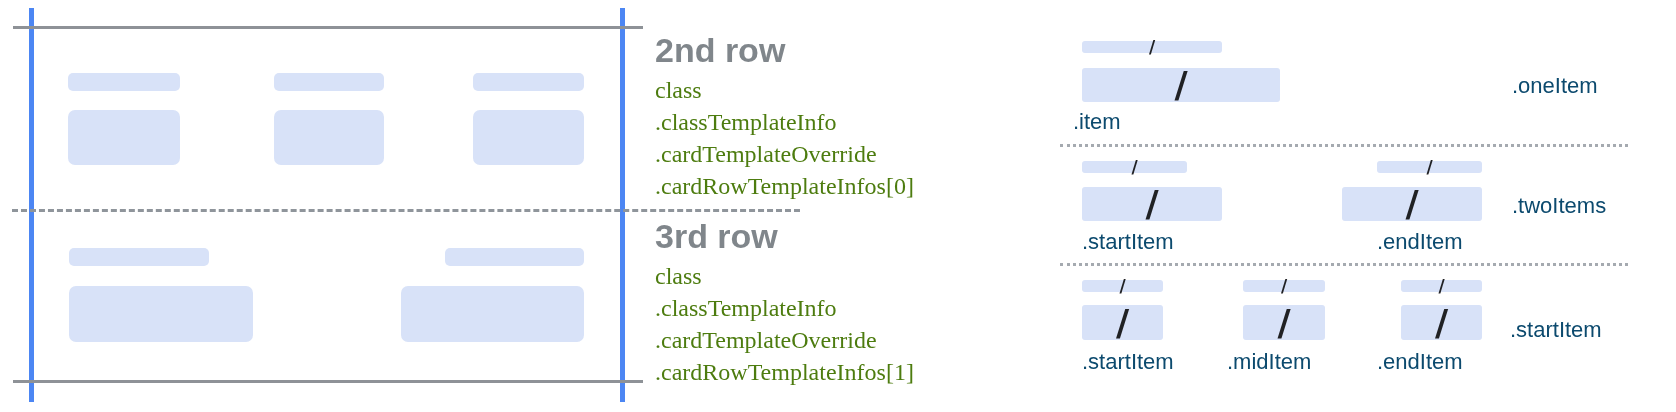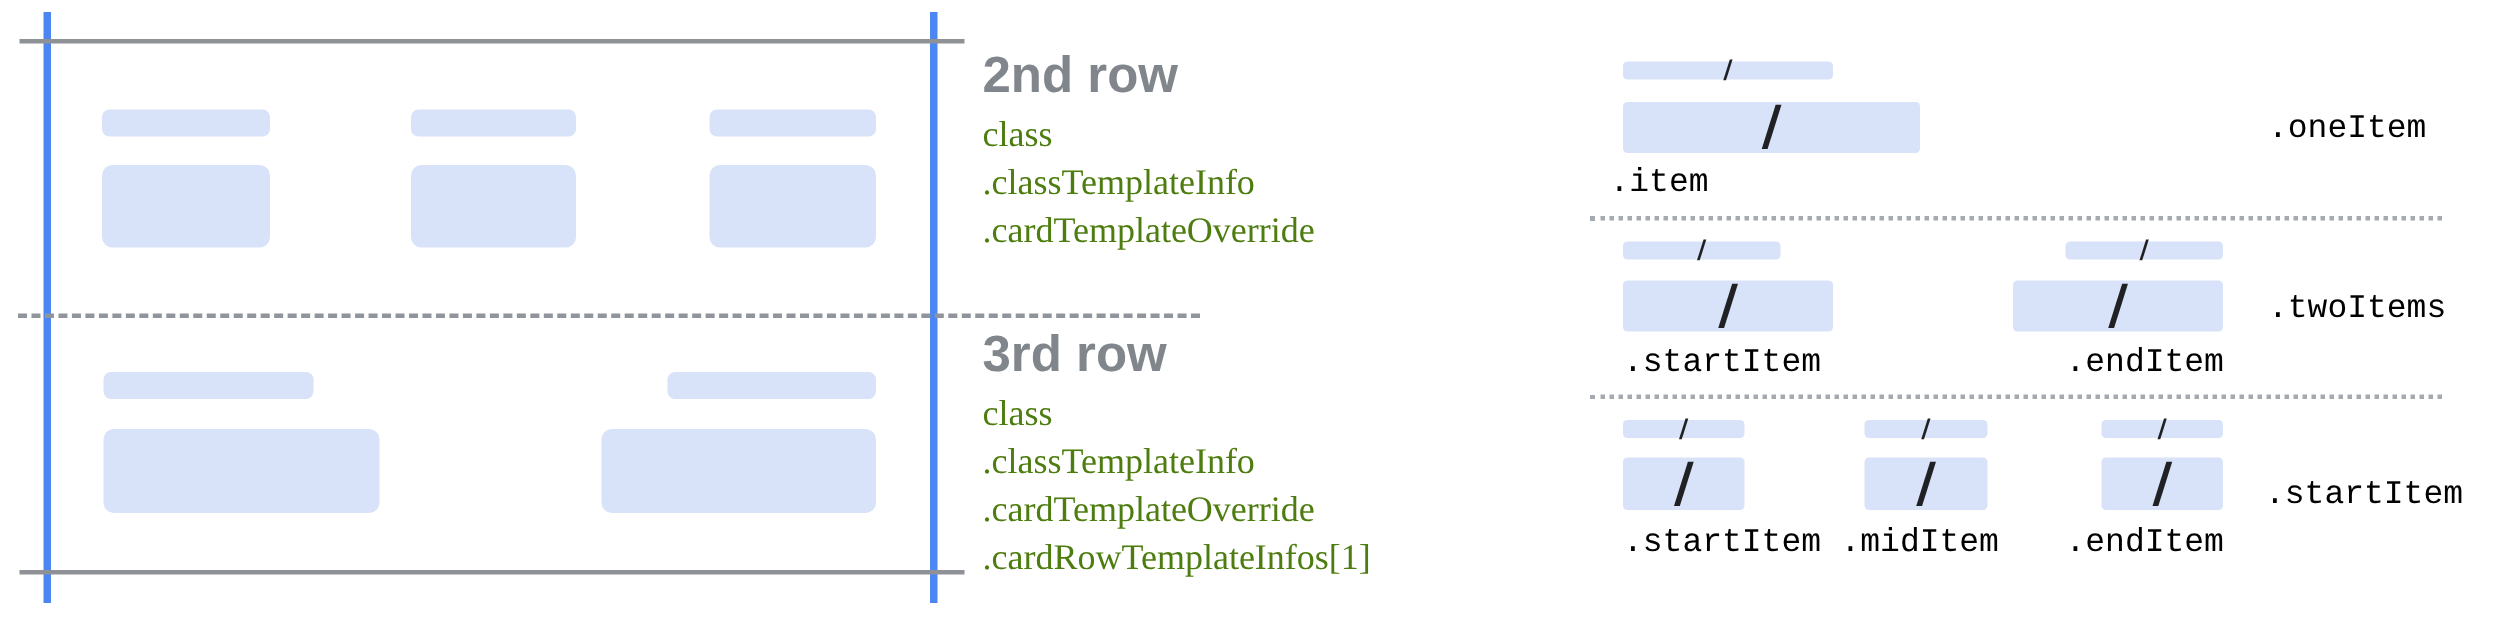--- a/index.html
+++ b/index.html
@@ -17,22 +17,22 @@
   .row-heading{position:absolute;font-size:34px;font-weight:700;color:#80868b;
                line-height:32px;white-space:nowrap;}
   .code-block{position:absolute;font-family:Liberation Serif, serif;
               font-size:24px;line-height:32px;color:#4d7c0f;white-space:nowrap;}
   
   .item-bar{position:absolute;background:#d8e2f8;border-radius:3px;display:flex;
             align-items:center;justify-content:center;overflow:visible;}
   .slash{color:#202124;font-family:"DejaVu Sans",sans-serif;font-weight:700;font-style:normal;}
   .slash-small{font-size:17px;line-height:12px;}
   .slash-big{font-size:36px;line-height:34px;}
-  .mono-label{position:absolute;font-family:Liberation Mono, monospace;
-              font-size:22px;line-height:22px;color:#000000;white-space:nowrap;}
+  .mono-label{position:absolute;font-family:Liberation Sans, sans-serif;
+              font-size:22px;line-height:22px;color:#0c4a6e;white-space:nowrap;}
   .dot-divider{position:absolute;left:1060px;width:568px;height:0;
                border-top:3px dotted #a5aab0;}
 </style>
 </head>
 <body>
 
 <div class="stage">
 
   <div>
     <div class="vline" style="left:29px;"></div>
@@ -57,20 +57,21 @@
       <div class="ph-box" style="left:401px;top:286px;width:183px;height:56px;"></div>
     </div>
   </div>
 
   <div>
     <div class="row-heading" style="left:655px;top:34px;">2nd row</div>
     <div class="code-block" style="left:655px;top:74px;">
       <div>class</div>
       <div>.classTemplateInfo</div>
       <div>.cardTemplateOverride</div>
+      <div>.cardRowTemplateInfos[0]</div>
     </div>
 
     <div class="row-heading" style="left:655px;top:220px;">3rd row</div>
     <div class="code-block" style="left:655px;top:260px;">
       <div>class</div>
       <div>.classTemplateInfo</div>
       <div>.cardTemplateOverride</div>
       <div>.cardRowTemplateInfos[1]</div>
     </div>
   </div>

